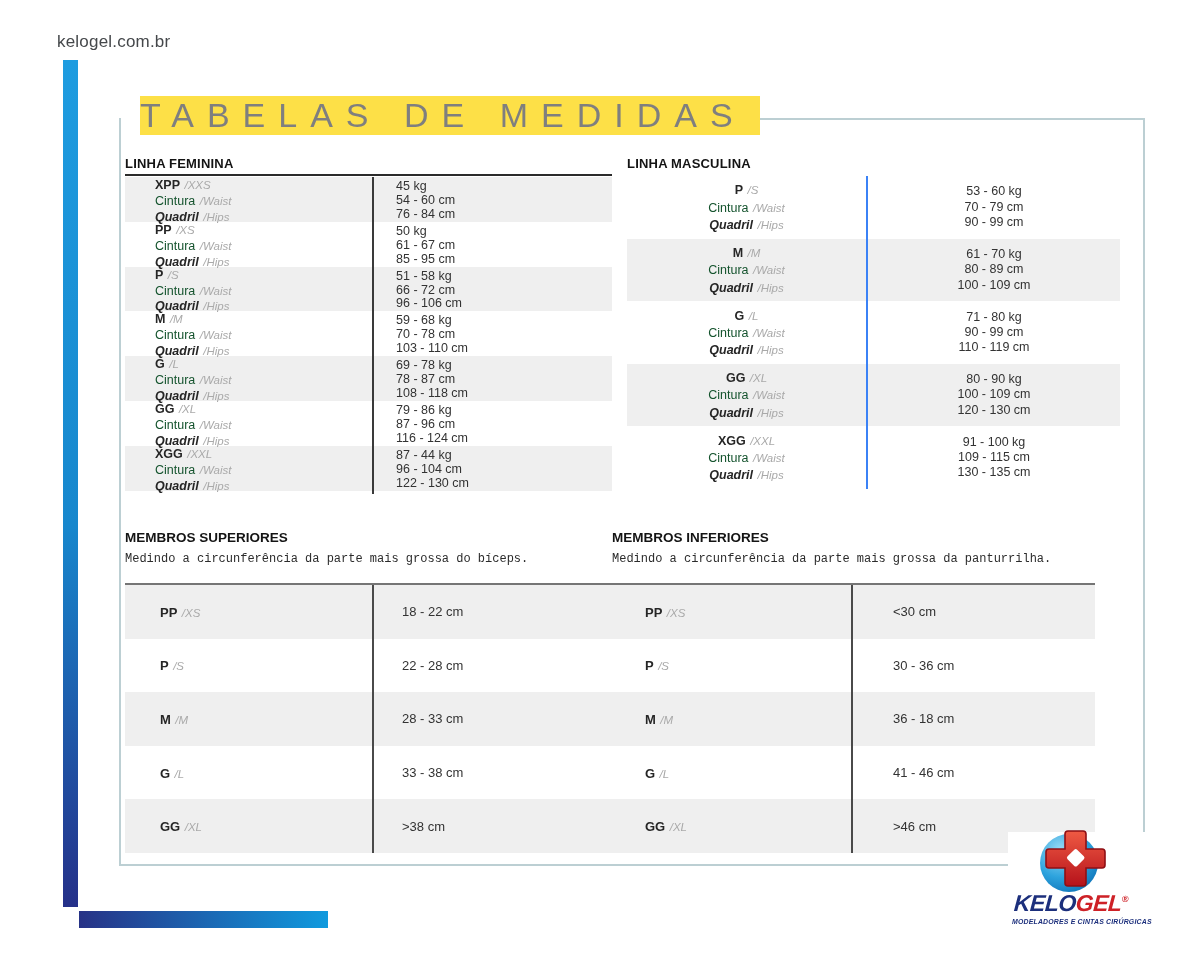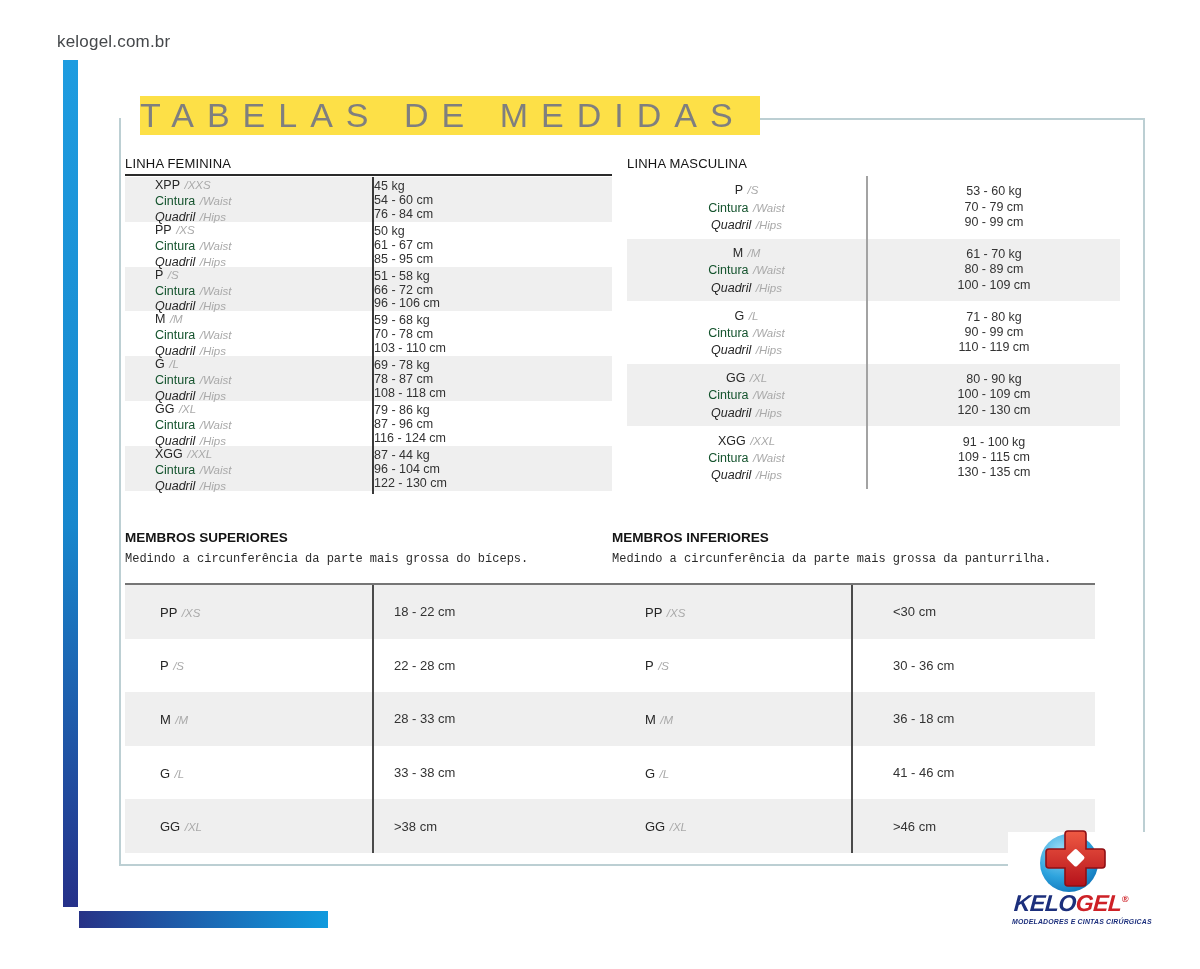--- a/index.html
+++ b/index.html
@@ -18,56 +18,56 @@
 
   
   #page-title { left:140px; top:96px; font-size:34px; font-weight:300; color:#7f7f7f; letter-spacing:13px; white-space:nowrap; background:#fde047; padding-right:14px; z-index:2; }
 
   
   #frame { left:119px; top:118px; width:1026px; height:748px;
            border-left:2px solid #bccfd3; border-right:2px solid #bccfd3; border-bottom:2px solid #bccfd3; }
   #frame-top { left:725px; top:118px; width:420px; height:2px; background:#bccfd3; }
 
   
-  .tbl-header { font-size:13px; font-weight:normal; color:#141414; letter-spacing:.2px; }
+  .tbl-header { font-size:13px; font-weight:bold; color:#141414; letter-spacing:.2px; }
   .pt  { color:#14532d; font-size:12.5px; }
-  .b   { font-weight:normal; color:#262626; }
+  .b   { font-weight:bold; color:#262626; }
   .it  { font-style:italic; }
   .en  { color:#a9a9a9; font-style:italic; font-size:11.5px; }
   .val { color:#333; font-size:12.5px; }
 
   
   #tbl-fem { left:125px; top:156px; width:487px; }
   #tbl-fem .hd { border-bottom:2px solid #2b2b2b; padding-bottom:3px; }
   #tbl-fem .rows { margin-top:1px; }
   #tbl-fem .row { display:grid; grid-template-columns:247px 1fr; height:44.8px; align-items:center; }
   #tbl-fem .row:nth-child(odd) { background:#efefef; }
   #tbl-fem .c1 { padding-left:30px; line-height:13.9px; }
-  #tbl-fem .c2 { border-left:2px solid #3a3a3a; line-height:13.9px; align-self:stretch; display:flex; flex-direction:column; justify-content:center; }
+  #tbl-fem .c2 { border-left:2px solid #3a3a3a; padding-left:22px; line-height:13.9px; align-self:stretch; display:flex; flex-direction:column; justify-content:center; }
 
   
   #tbl-masc { left:627px; top:156px; width:493px; }
   #tbl-masc .hd { padding-bottom:5px; }
   #tbl-masc .row { display:grid; grid-template-columns:239px 1fr; height:62.6px; align-items:center; text-align:center; }
   #tbl-masc .row:nth-child(even) { background:#efefef; }
   #tbl-masc .c1 { line-height:15.3px; }
-  #tbl-masc .c2 { border-left:2px solid #a3a3a3; line-height:15.3px; align-self:stretch; display:flex; flex-direction:column; justify-content:center; }
+  #tbl-masc .c2 { border-left:2px solid #3b82f6; line-height:15.3px; align-self:stretch; display:flex; flex-direction:column; justify-content:center; }
 
   
   .limb-title { font-size:13.5px; font-weight:bold; color:#141414; }
   .limb-sub { font-size:12px; color:#2b2b2b; margin-top:7px;font-family:Liberation Mono, monospace; }
   .limb-rows { border-top:2px solid #757575; }
   .limb-rows .row { display:grid; height:53.6px; align-items:center; }
   .limb-rows .row:nth-child(odd) { background:#efefef; }
   .limb-rows .c2 { border-left:2px solid #4a4a4a; align-self:stretch; display:flex; align-items:center; }
   #tbl-sup { left:125px; top:530px; width:487px; }
   #tbl-sup .limb-rows { margin-top:17px; }
   #tbl-sup .row { grid-template-columns:247px 1fr; }
   #tbl-sup .c1 { padding-left:35px; }
-  #tbl-sup .c2 { padding-left:20px; }
+  #tbl-sup .c2 { padding-left:28px; }
   #tbl-inf { left:612px; top:530px; width:483px; }
   #tbl-inf .limb-rows { margin-top:17px; }
   #tbl-inf .row { grid-template-columns:239px 1fr; }
   #tbl-inf .c1 { padding-left:33px; }
   #tbl-inf .c2 { padding-left:40px; }
   .limb-rows .size { font-size:13px; }
   .limb-rows .val { font-size:13px; }
 
   
   #logo { left:1008px; top:832px; width:140px; height:100px; background:#fff; z-index:5; }

